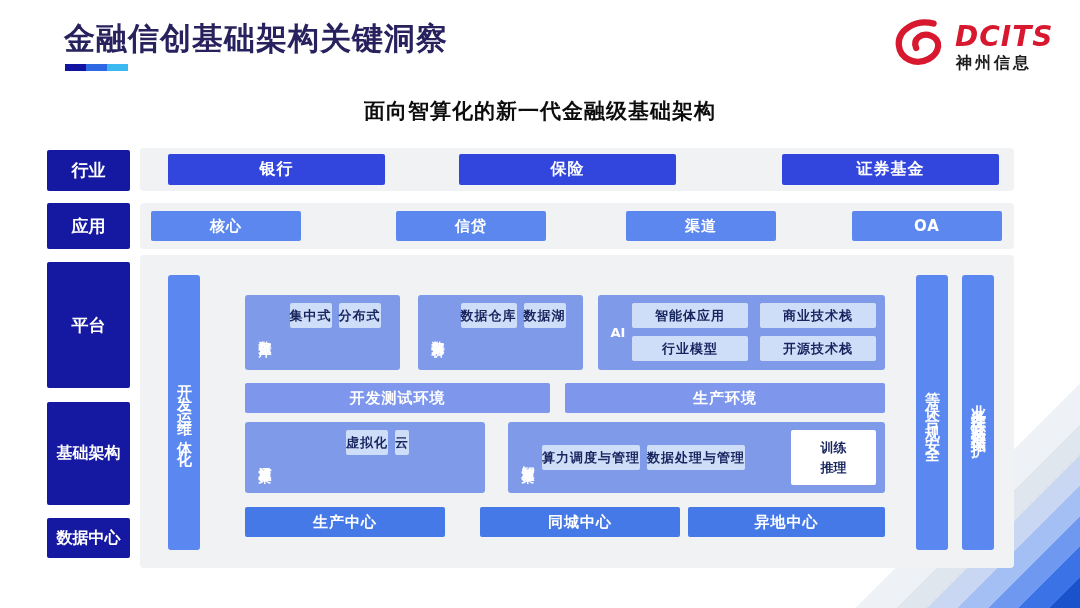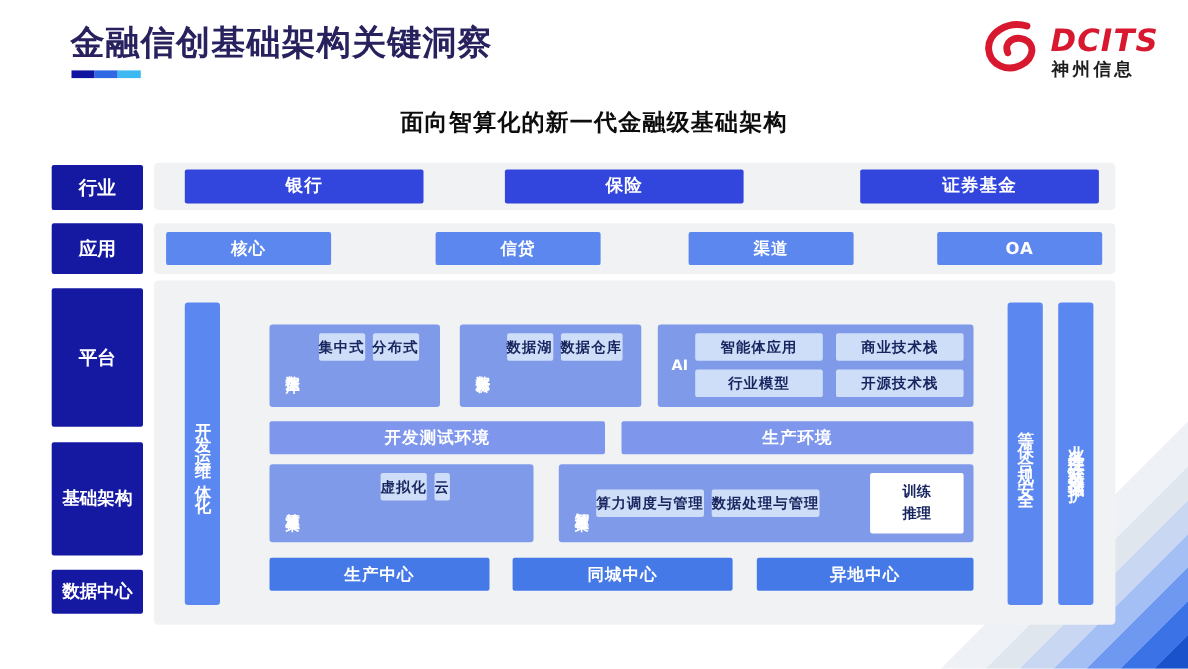--- a/index.html
+++ b/index.html
@@ -120,21 +120,21 @@
   }
   .env-0 { left:105px; width:305px; }
   .env-1 { left:425px; width:320px; }
 
   .center-bar {
     position:absolute; top:252px; height:30px;
     background:#4679e8; color:#fff; font-weight:700; font-size:15px;
     display:flex; align-items:center; justify-content:center; border-radius:2px; letter-spacing:1px;
   }
   .c-0 { left:105px; width:200px; }
-  .c-1 { left:326px; width:200px; }
+  .c-1 { left:340px; width:200px; }
   .c-2 { left:548px; width:197px; }
 
   
   .corner-decor {
     position:absolute; right:0; bottom:0; width:255px; height:255px; z-index:0;
     background:linear-gradient(135deg,
       rgba(255,255,255,0) 0%, rgba(255,255,255,0) 56%,
       #eef1f6 56%, #eef1f6 64%,
       #dfe6ee 64%, #dfe6ee 70%,
       #c9d7f2 70%, #c9d7f2 76%,
@@ -197,22 +197,22 @@
       <div class="inner-box">集中式</div>
       <div class="inner-box">分布式</div>
     </div>
   </div>
 
   <div class="group g-da">
     <div class="group-label">
       <span class="vtext2">数据分析</span>
     </div>
     <div class="group-body">
+      <div class="inner-box">数据仓库</div>
       <div class="inner-box">数据湖</div>
-      <div class="inner-box">数据仓库</div>
     </div>
   </div>
 
   <div class="group g-ai">
     <div class="group-label">
       <span>AI</span>
     </div>
     <div class="group-body">
       <div class="inner-box">智能体应用</div>
       <div class="inner-box">商业技术栈</div>

